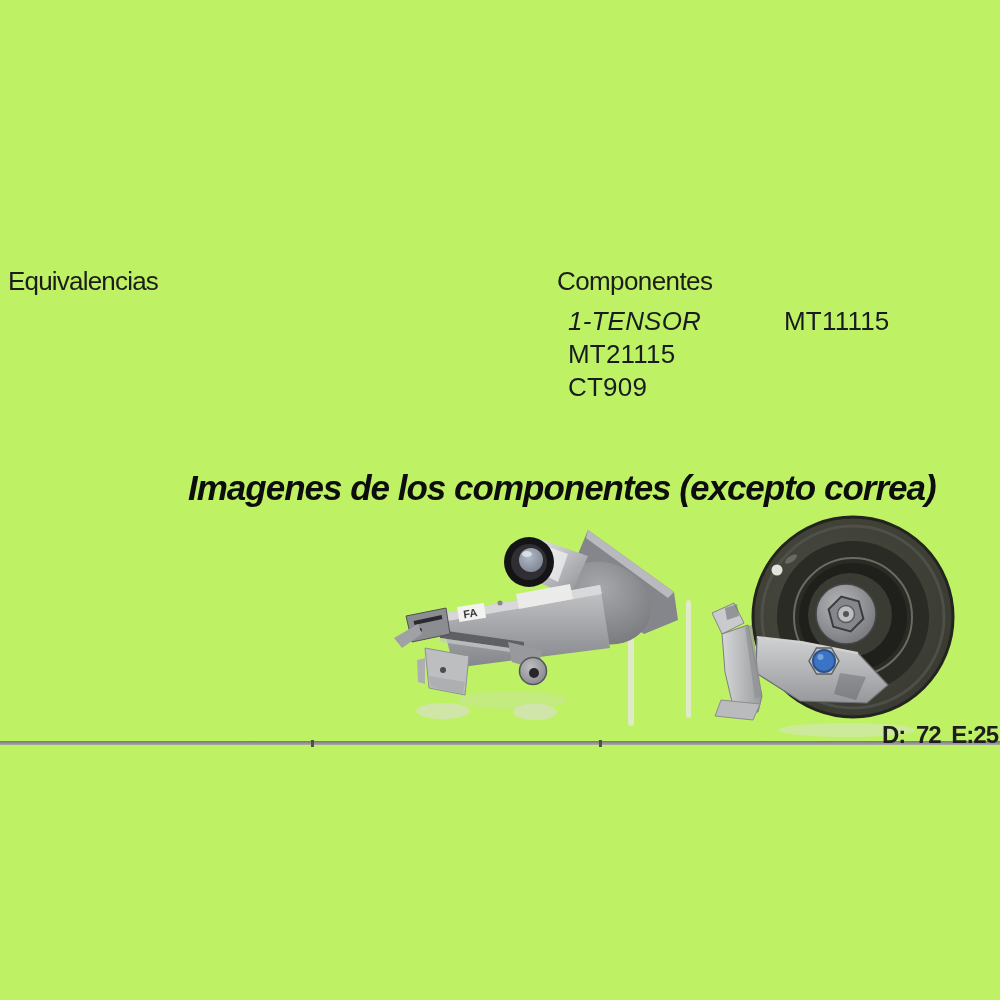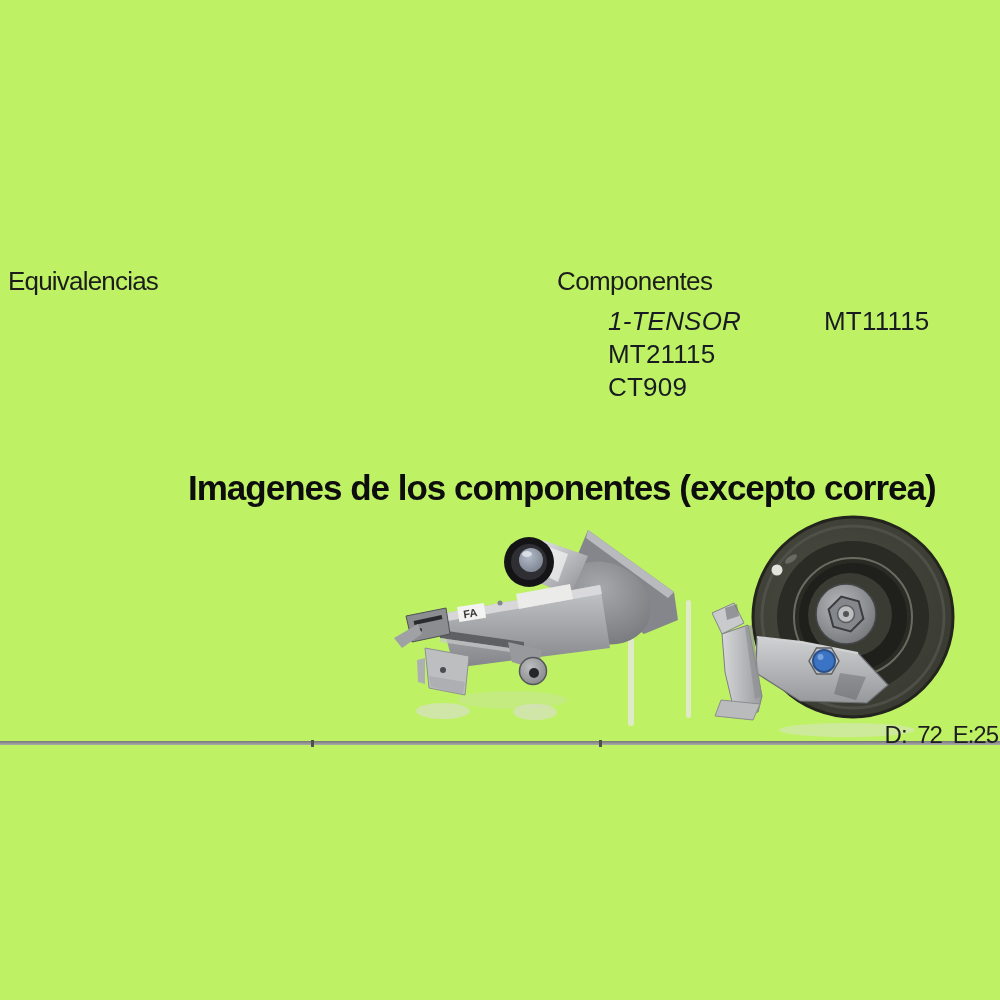--- a/index.html
+++ b/index.html
@@ -8,40 +8,40 @@
     background:#bef264;
     font-family:"Liberation Sans", sans-serif;
     color:#1a1a1a;
   }
   .plain-label{
     position:absolute;top:266px;font-size:26px;letter-spacing:-0.8px;
     color:#1c1c1c;white-space:nowrap;
   }
   #equivalencias-label{left:8px;}
   #componentes-label{left:557px;letter-spacing:-0.6px;}
-  #components-table{position:absolute;left:568px;top:305px;width:340px;margin-left:40px;}
+  #components-table{position:absolute;left:568px;top:305px;width:340px;}
   .comp-row{display:flex;height:33px;align-items:center;}
   .comp-name{
     width:216px;font-style:italic;font-size:26px;letter-spacing:0.2px;
     color:#181c22;white-space:nowrap;
   }
   .comp-code{
     font-size:26px;letter-spacing:0.2px;
     color:#181c22;white-space:nowrap;
   }
   #section-title{
     position:absolute;left:188px;top:468px;
-    font-size:35px;font-weight:bold;letter-spacing:-1px;
+    font-size:35px;font-weight:bold;font-style:italic;letter-spacing:-1px;
     color:#0d0d0d;white-space:nowrap;
   }
   #tensor-photo{position:absolute;left:392px;top:508px;}
   #pulley-photo{position:absolute;left:712px;top:503px;}
   #footer-dimensions{
     position:absolute;right:2px;top:721px;z-index:5;
-    font-size:24px;font-weight:normal;letter-spacing:-1px;word-spacing:5px;
+    font-size:24px;font-weight:bold;letter-spacing:-1px;word-spacing:5px;
     color:#1e1e1e;white-space:nowrap;
   }
   #bottom-rule{
     position:absolute;left:0;top:741px;width:1000px;height:4px;z-index:1;
     background:linear-gradient(#767676,#ababab);
   }
   .rule-tick{
     position:absolute;top:740px;width:3px;height:7px;background:#4f4f4f;z-index:2;
   }
   #rule-tick-1{left:311px;}

